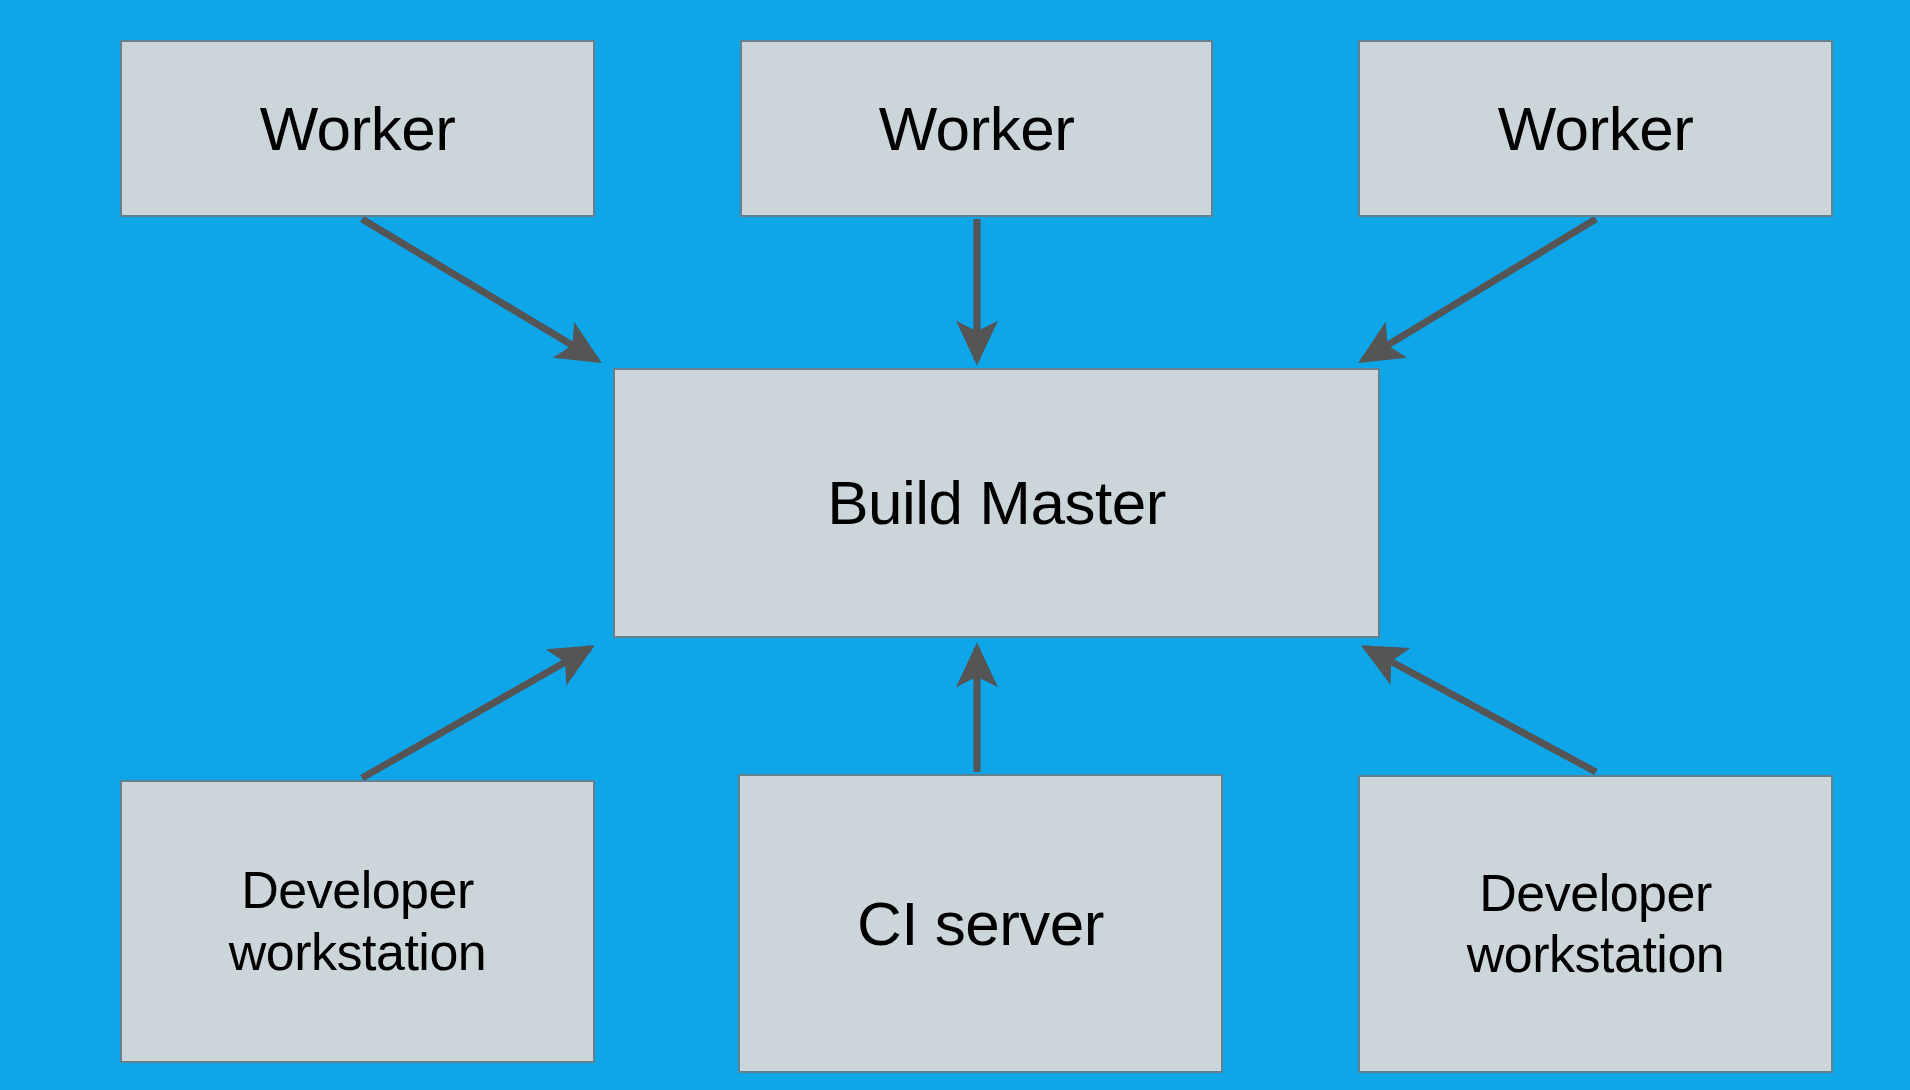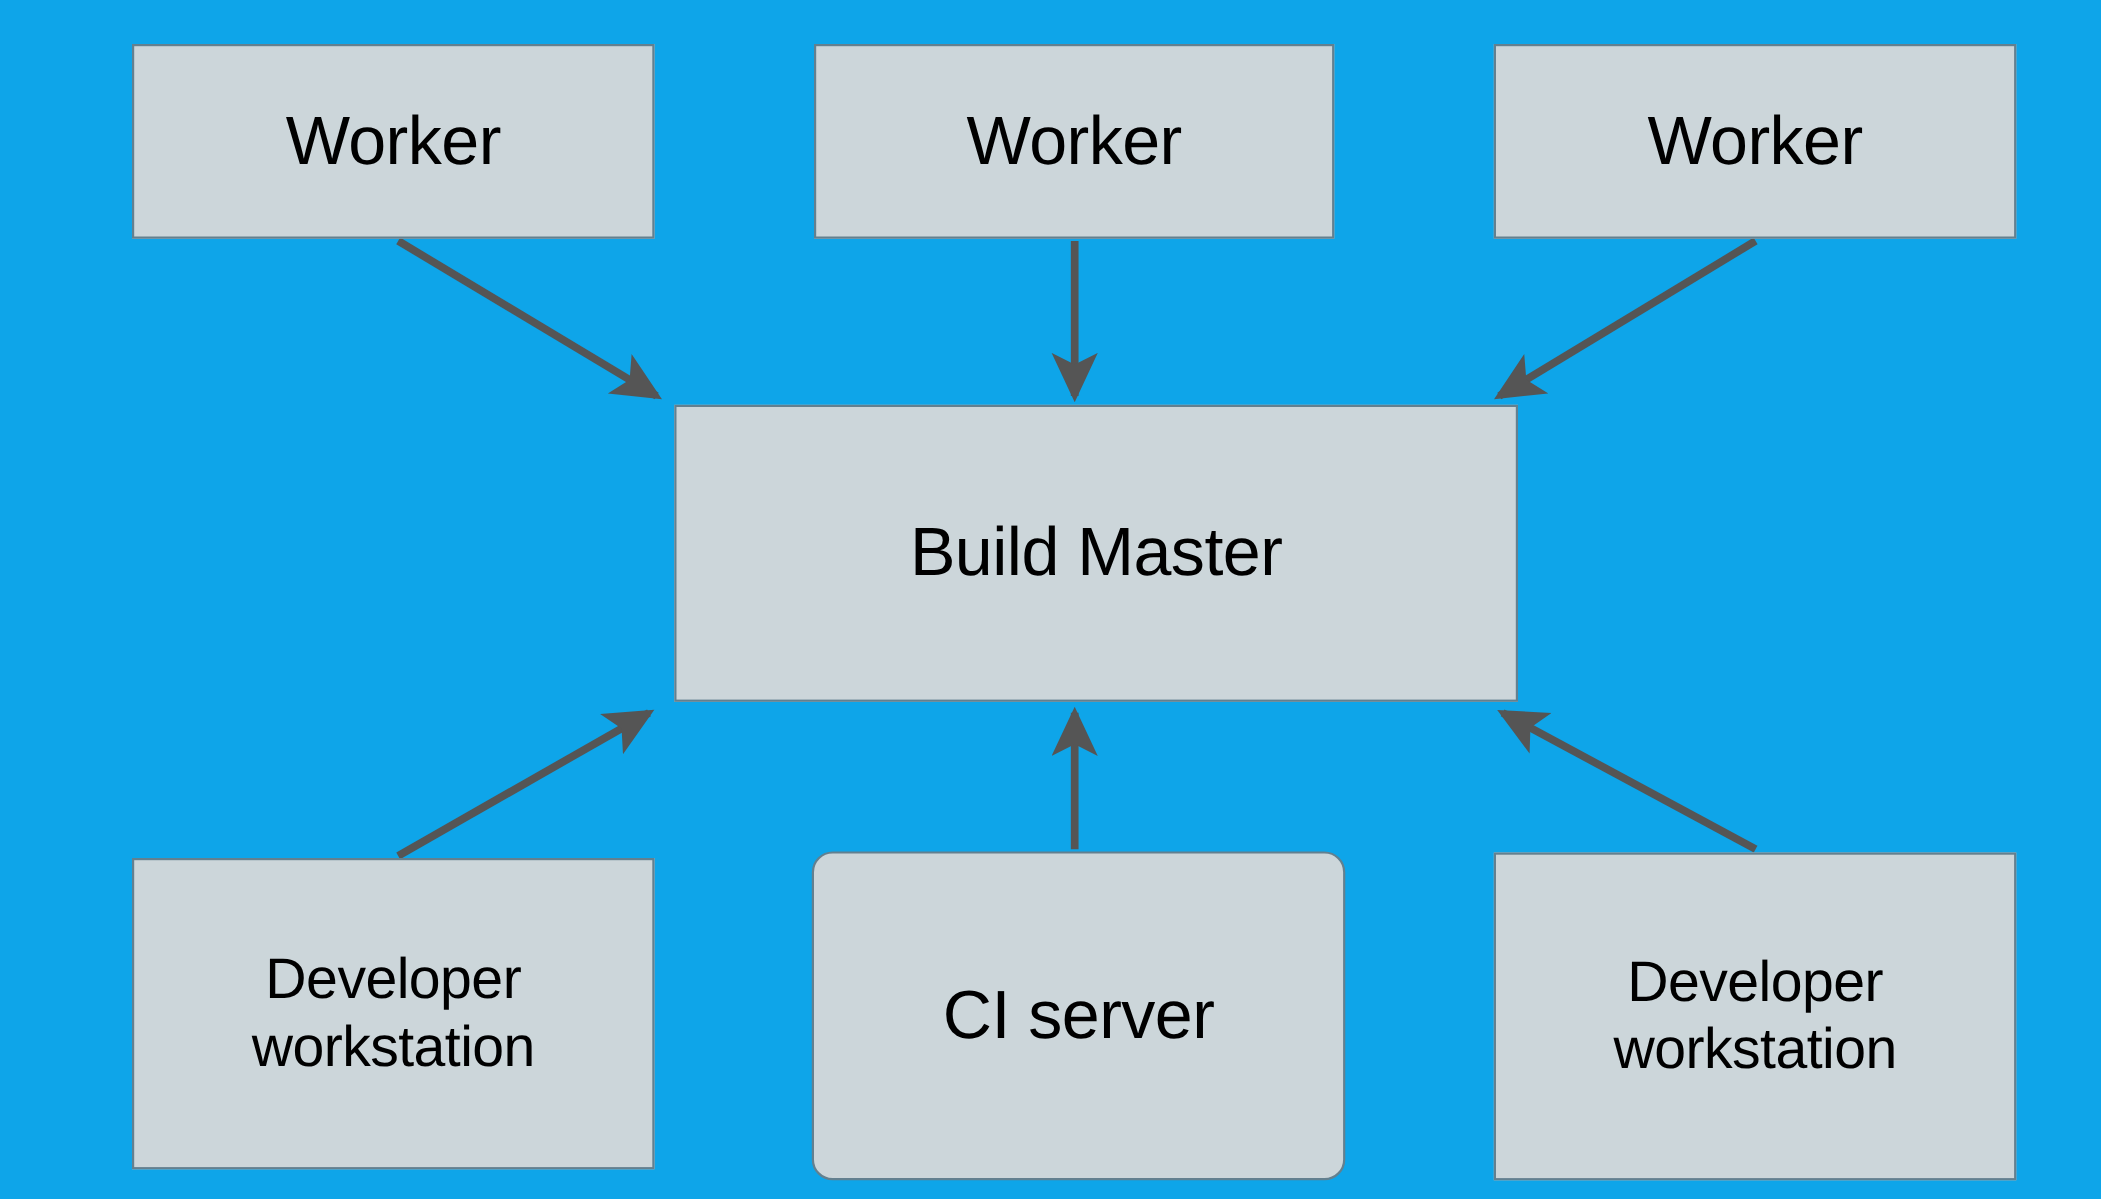--- a/index.html
+++ b/index.html
@@ -53,21 +53,21 @@
   .node-worker-1 .node-label,
   .node-worker-2 .node-label,
   .node-worker-3 .node-label { font-size: 62px; }
 
   
   .node-build-master { left: 593px; top: 368px; width: 767px; height: 270px; margin-left: 20px; }
   .node-build-master .node-label { font-size: 62px; }
 
   
   .node-dev-left  { left: 120px;  top: 780px; width: 475px; height: 283px; }
-  .node-ci-server { left: 738px;  top: 774px; width: 485px; height: 299px; border-radius: 19px; }
+  .node-ci-server { left: 738px;  top: 774px; width: 485px; height: 299px; }
   .node-dev-right { left: 1358px; top: 775px; width: 475px; height: 298px; }
   .node-dev-left .node-label,
   .node-dev-right .node-label { font-size: 52px; }
   .node-ci-server .node-label { font-size: 62px; }
 </style>
 </head>
 <body>
 
 <div id="diagram-canvas">
 

